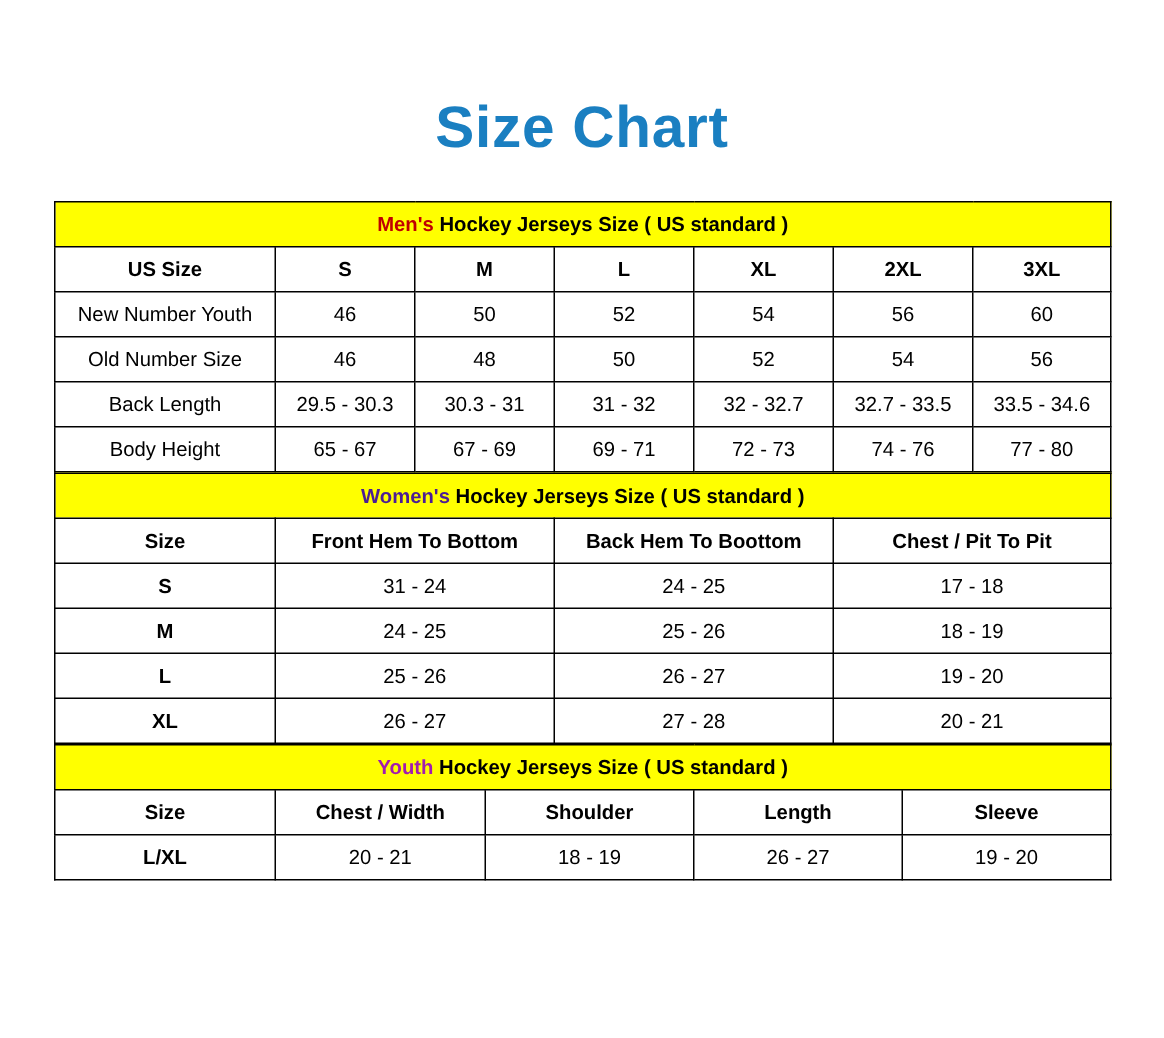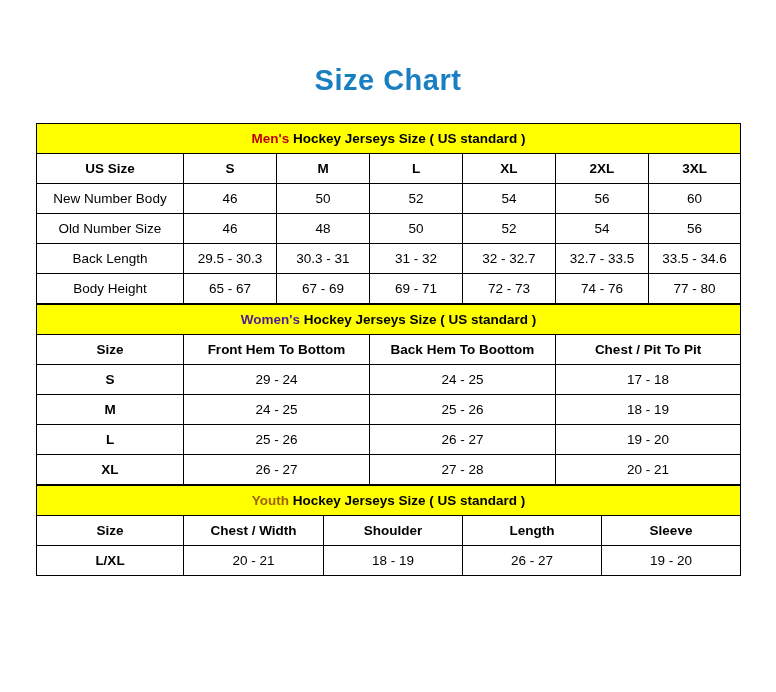--- a/index.html
+++ b/index.html
@@ -16,21 +16,21 @@
   }
   .page {
     width: 776px;
     height: 692px;
     position: relative;
     box-sizing: border-box;
   }
   .title {
     text-align: center;
     color: #1a7fc1;
-    font-size: 29px;
+    font-size: 39px;
     font-weight: bold;
     letter-spacing: 0.5px;
     padding-top: 65px;
     padding-bottom: 0;
     line-height: 1.1;
   }
   .chart-wrap {
     padding: 26px 36px 0 36px;
     box-sizing: border-box;
   }
@@ -50,21 +50,21 @@
     line-height: 1.15;
   }
   td.section-head {
     background: #ffff00;
     font-weight: bold;
     font-size: 14.5px;
     height: 30px;
   }
   td.section-head .accent-men { color: #c00000; }
   td.section-head .accent-women { color: #4c1d95; }
-  td.section-head .accent-youth { color: #a16207; }
+  td.section-head .accent-youth { color: #a21caf; }
   td.colhead {
     font-weight: bold;
   }
   td.rowlabel {
     font-weight: normal;
   }
   td.rowlabel-bold {
     font-weight: bold;
   }
 </style>
@@ -94,21 +94,21 @@
         <tr>
           <td class="colhead">US Size</td>
           <td class="colhead">S</td>
           <td class="colhead">M</td>
           <td class="colhead">L</td>
           <td class="colhead">XL</td>
           <td class="colhead">2XL</td>
           <td class="colhead">3XL</td>
         </tr>
         <tr>
-          <td class="rowlabel">New Number Body</td>
+          <td class="rowlabel">New Number Youth</td>
           <td>46</td>
           <td>50</td>
           <td>52</td>
           <td>54</td>
           <td>56</td>
           <td>60</td>
         </tr>
         <tr>
           <td class="rowlabel">Old Number Size</td>
           <td>46</td>
@@ -151,21 +151,21 @@
           <td class="section-head" colspan="4"><span class="accent-women">Women's</span><span> Hockey Jerseys Size ( US standard )</span></td>
         </tr>
         <tr>
           <td class="colhead">Size</td>
           <td class="colhead">Front Hem To Bottom</td>
           <td class="colhead">Back Hem To Boottom</td>
           <td class="colhead">Chest / Pit To Pit</td>
         </tr>
         <tr>
           <td class="rowlabel-bold">S</td>
-          <td>29 - 24</td>
+          <td>31 - 24</td>
           <td>24 - 25</td>
           <td>17 - 18</td>
         </tr>
         <tr>
           <td class="rowlabel-bold">M</td>
           <td>24 - 25</td>
           <td>25 - 26</td>
           <td>18 - 19</td>
         </tr>
         <tr>

